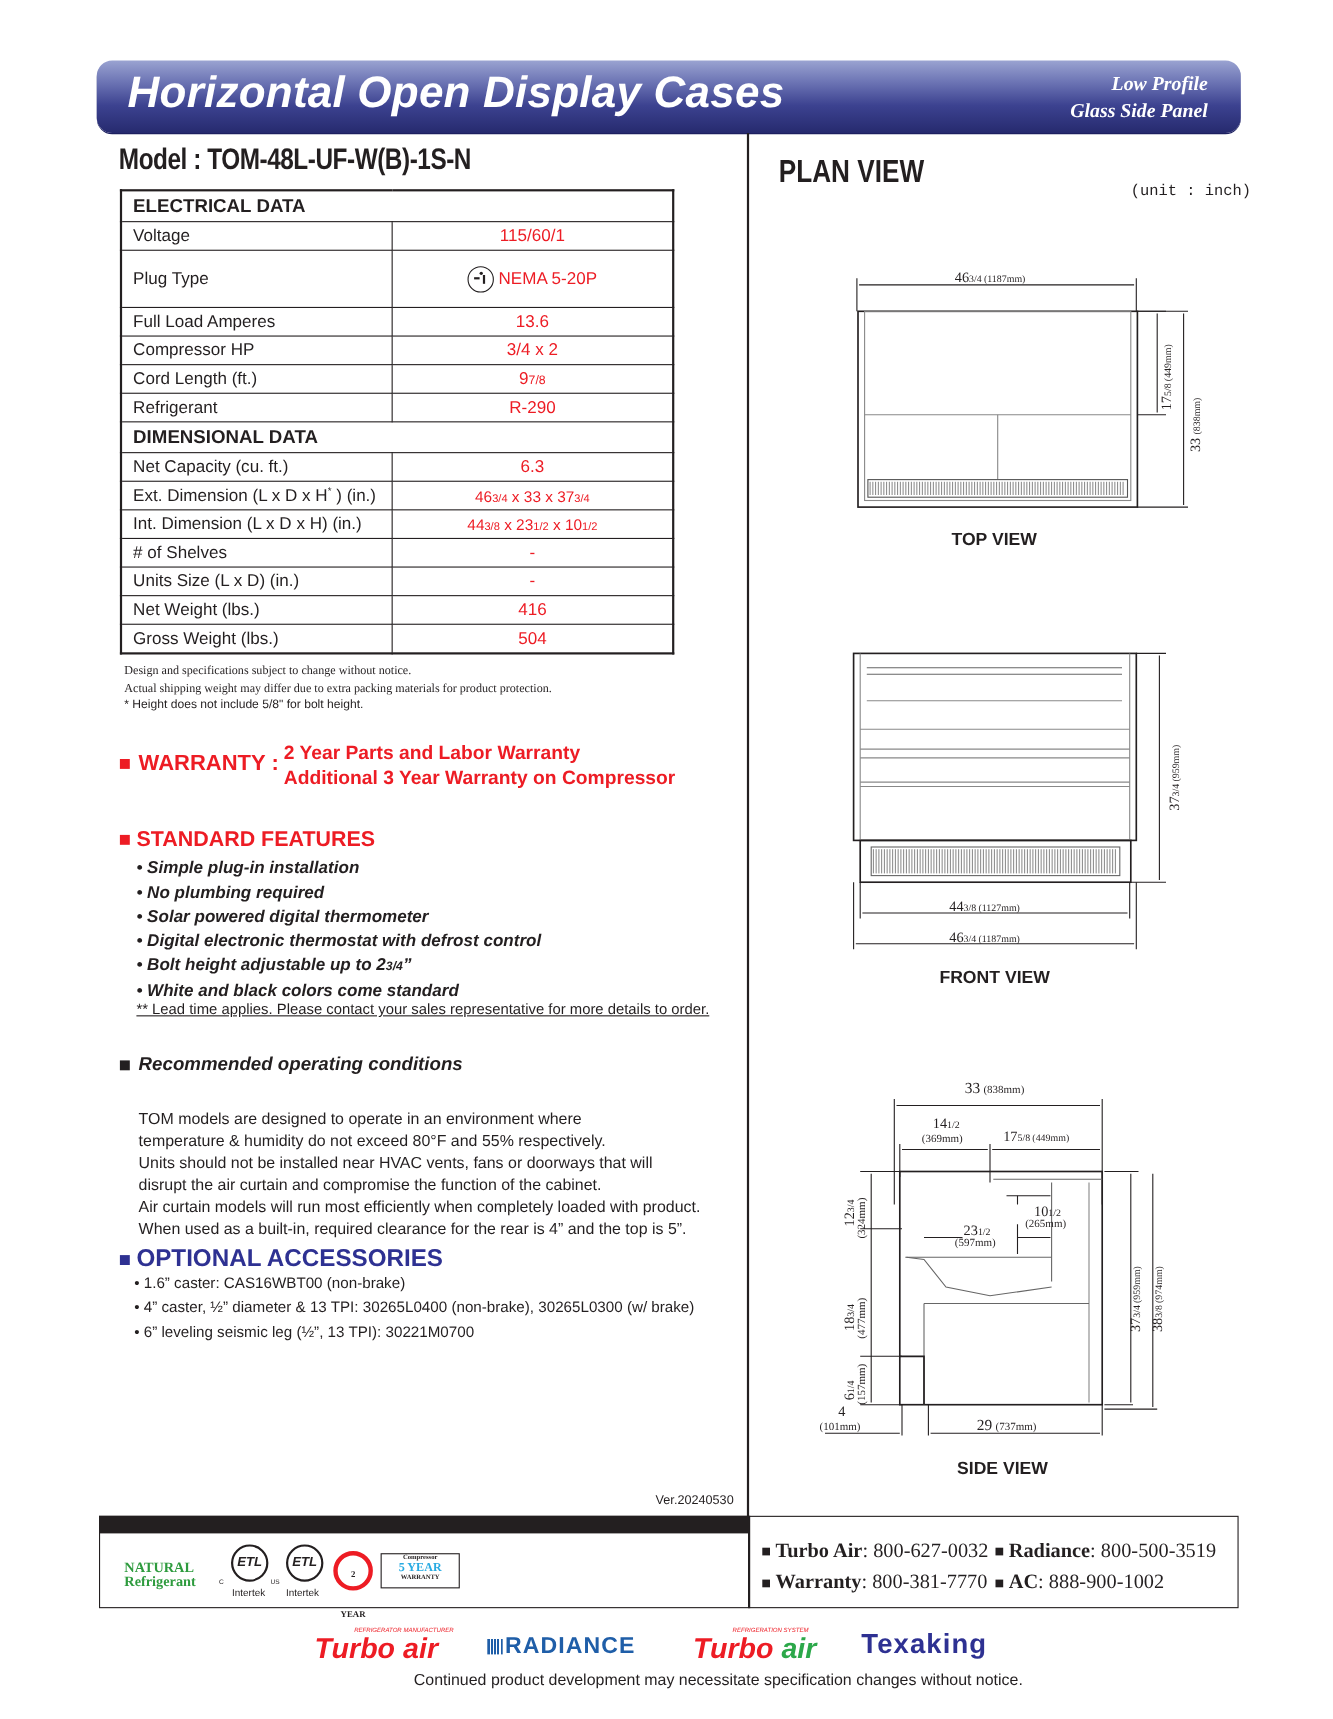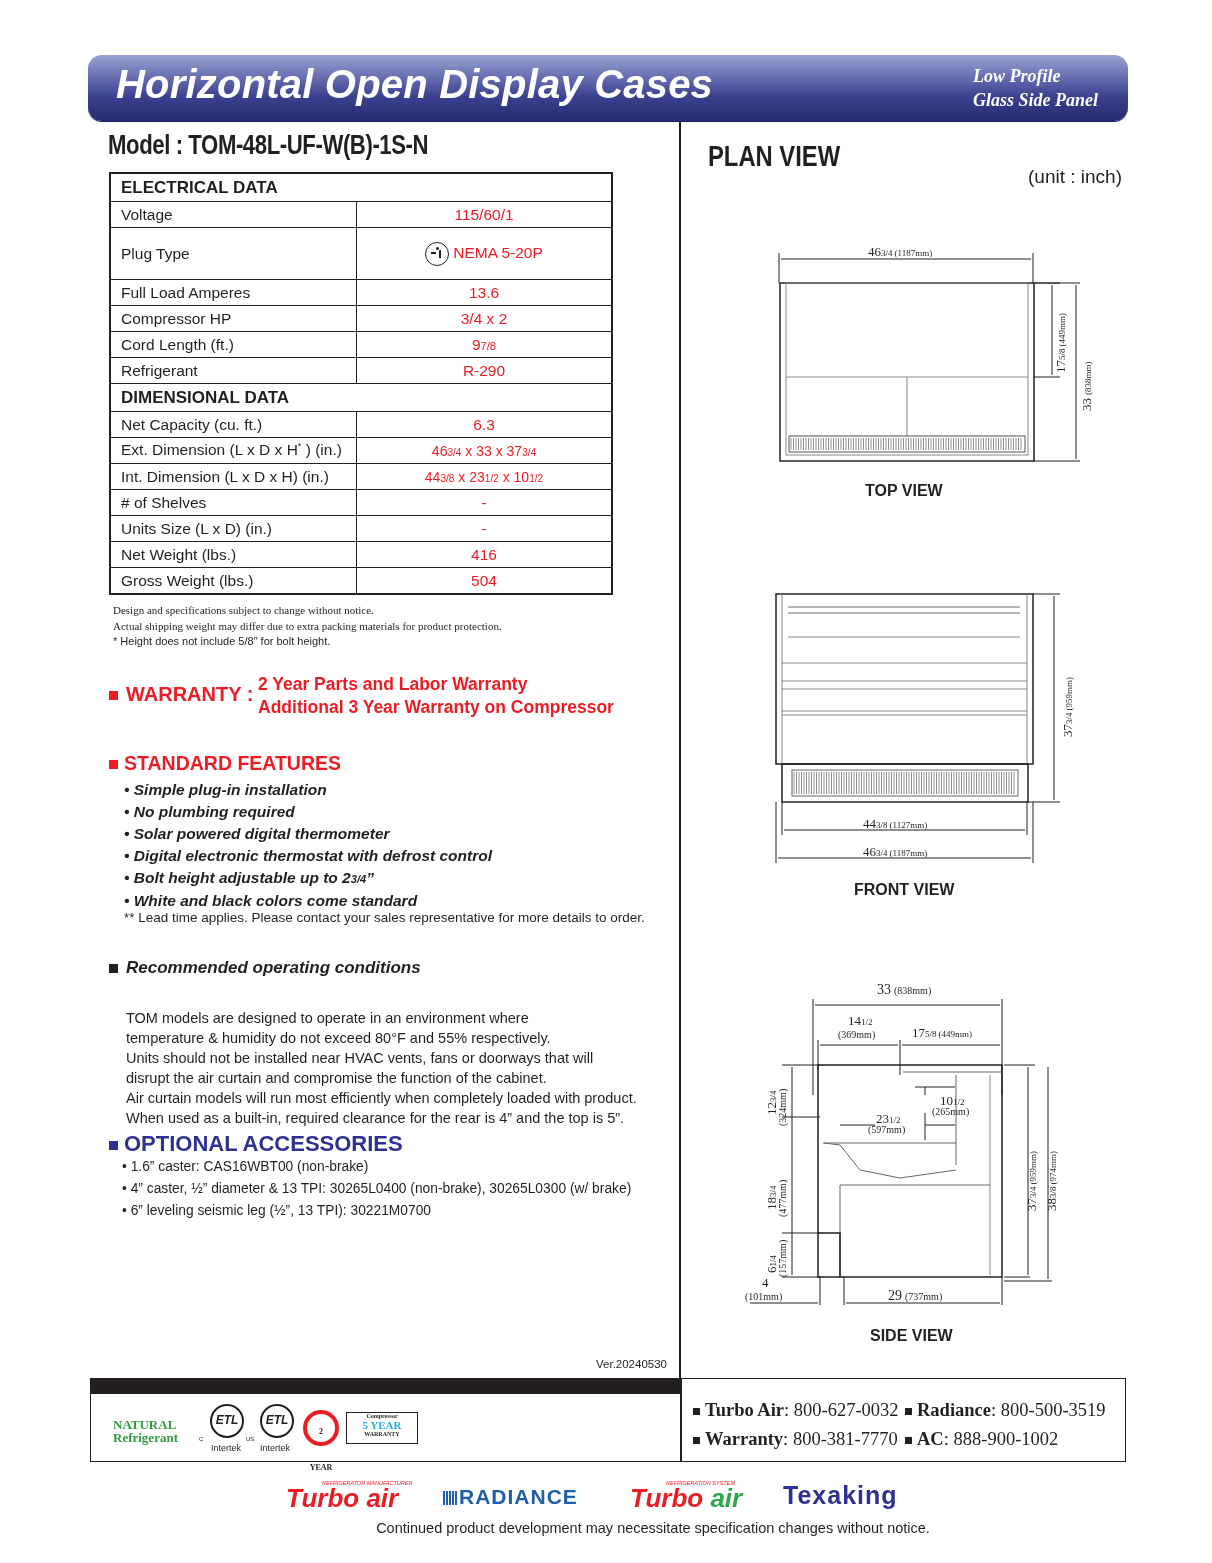--- a/index.html
+++ b/index.html
@@ -4,27 +4,27 @@
 <style>
   html, body { margin:0; padding:0; background:#fff; }
   body { width:1212px; height:1563px; position:relative; font-family:"Liberation Sans", sans-serif; color:#231f20; overflow:hidden; }
   .abs { position:absolute; }
 
   
   .banner { left:88px; top:55px; width:1040px; height:66px; border-radius:14px;
     background:linear-gradient(to bottom,#9aa3d1 0%,#6c74b4 30%,#3c4290 62%,#262a6e 100%);
     box-shadow:0 1px 0 #1d2060; }
   .banner-title { left:116px; top:62px; font-size:40px; font-weight:bold; font-style:italic; color:#fff; letter-spacing:0.2px; }
-  .banner-sub { right:114px; font-family:"Liberation Serif", serif; font-style:italic; font-weight:bold; color:#fff; font-size:18px; line-height:24px; top:64px; }
+  .banner-sub { right:114px; text-align:right; font-family:"Liberation Serif", serif; font-style:italic; font-weight:bold; color:#fff; font-size:18px; line-height:24px; top:64px; }
 
   .divider-v { left:679px; top:121px; width:2px; height:1259px; background:#231f20; }
 
   .model { left:108px; top:130px; font-family:"Liberation Sans", sans-serif; font-weight:bold; font-size:27px; letter-spacing:-0.5px; transform:scaleX(0.82); transform-origin:left; color:#231f20; }
   .plan-title { left:708px; top:140px; font-weight:bold; font-size:29px; transform:scaleX(0.82); transform-origin:left; color:#231f20; }
-  .unit { left:1028px; top:166px; font-family:Liberation Sans, sans-serif; font-size:19px; color:#231f20; }
+  .unit { left:1028px; top:166px; font-family:Liberation Mono, monospace; font-size:14px; color:#231f20; }
 
   
   table.spec { position:absolute; left:109px; top:172px; width:504px; border-collapse:collapse; font-size:15.5px; }
   table.spec td { border:1px solid #231f20; padding:0 10px; height:25px; }
   table.spec td.v { color:#ed1c24; text-align:center; width:234px; }
   table.spec td.sec { font-weight:bold; font-size:17px; height:27px; border-bottom:1px solid #231f20;margin-top:45px; }
   table.spec tr.tall td { height:51px; }
   table.spec { border:2px solid #231f20; }
   .frac { font-size:0.72em; }
   .plug { display:inline-block; width:22px; height:22px; border:1.6px solid #231f20; border-radius:50%; vertical-align:middle; position:relative; margin-right:4px; }
@@ -36,21 +36,21 @@
   .notes .serif { font-family:"Liberation Serif", serif; }
 
   .sq { display:inline-block; width:9px; height:9px; vertical-align:middle; }
 
   .warranty { left:109px; top:673px; }
   .warranty-label { position:absolute; left:0; top:10px; font-weight:bold; font-size:20px; color:#ed1c24; white-space:nowrap; }
   .warranty-lines { position:absolute; left:149px; top:0; font-weight:bold; font-size:17.5px; color:#ed1c24; line-height:23px; white-space:nowrap; }
 
   .sf-title { left:109px; top:752px; font-weight:bold; font-size:19.5px; color:#ed1c24; white-space:nowrap; }
   .sf-list { left:124px; top:779px; font-weight:bold; font-style:italic; font-size:15.5px; line-height:22px; margin:0; padding:0; list-style:none; }
-  .sf-note { left:124px; top:910px; font-size:13.5px; }
+  .sf-note { left:124px; top:910px; font-size:13.5px;text-decoration:underline; }
 
   .roc-title { left:109px; top:958px; font-weight:bold; font-style:italic; font-size:17px; white-space:nowrap; }
   .roc-body { left:126px; top:980px; font-size:14.5px; line-height:20px; width:540px;margin-top:28px; }
 
   .oa-title { left:109px; top:1131px; font-weight:bold; font-size:22px; color:#2e3192; white-space:nowrap; }
   .oa-list { left:122px; top:1156px; font-size:13.8px; line-height:22px; margin:0; padding:0; list-style:none; }
 
   .ver { left:596px; top:1358px; font-size:11.5px; }
 
   

